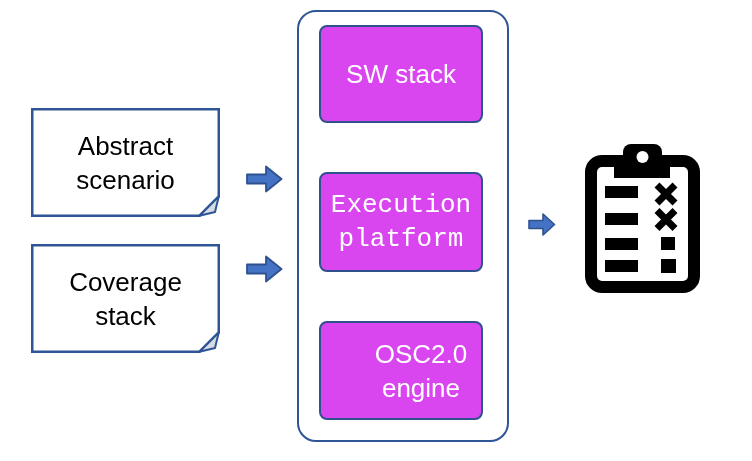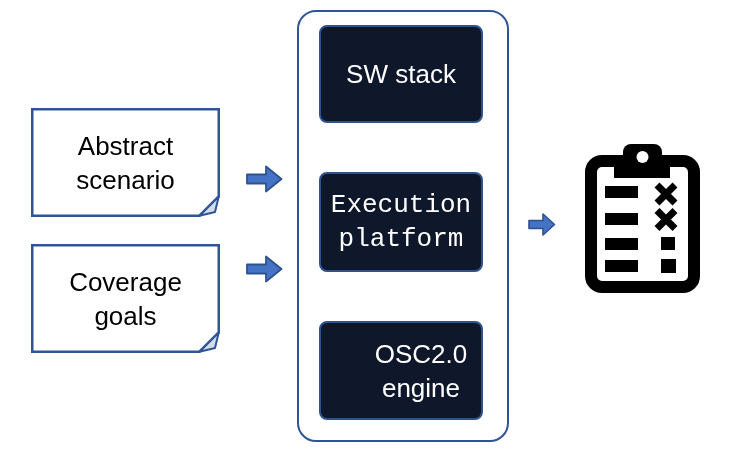--- a/index.html
+++ b/index.html
@@ -49,21 +49,21 @@
     border: 2.5px solid #2F5597;
     border-radius: 19px;
     background: #ffffff;
   }
 
   
   .component {
     position: absolute;
     left: 319px;
     width: 164px;
-    background: #0f172a;
+    background: #d946ef;
     border: 2px solid #2F528F;
     border-radius: 8px;
     display: flex;
     align-items: center;
     justify-content: center;
     text-align: center;
     color: #ffffff;
     font-size: 26px;
     line-height: 34px;
     white-space: pre-line;
@@ -92,21 +92,21 @@
     <div class="note-text">Abstract
 scenario</div>
   </div>
 
   <div class="note" style="left:31px; top:244px;">
     <svg width="189" height="109" viewBox="0 0 189 109">
       <path d="M1.25,1.25 H187.75 V88.5 L168.5,107.75 H1.25 Z" fill="#FFFFFF" stroke="#2F5597" stroke-width="2.5"></path>
       <path d="M168.5,107.75 L187.75,88.5 L184,104 Z" fill="#D6DCE5" stroke="#2F5597" stroke-width="2" stroke-linejoin="round"></path>
     </svg>
     <div class="note-text">Coverage
-goals</div>
+stack</div>
   </div>
 
   <svg class="arrow a0" width="37" height="28" viewBox="0 0 37 28">
     <polygon points="1,9.5 20,9.5 20,1.5 35.5,14 20,26.5 20,18.5 1,18.5" fill="#4472C4" stroke="#2F528F" stroke-width="1.8" stroke-linejoin="round"></polygon>
   </svg>
   <svg class="arrow a1" width="37" height="28" viewBox="0 0 37 28">
     <polygon points="1,9.5 20,9.5 20,1.5 35.5,14 20,26.5 20,18.5 1,18.5" fill="#4472C4" stroke="#2F528F" stroke-width="1.8" stroke-linejoin="round"></polygon>
   </svg>
 
   <div class="pipeline-frame"></div>

